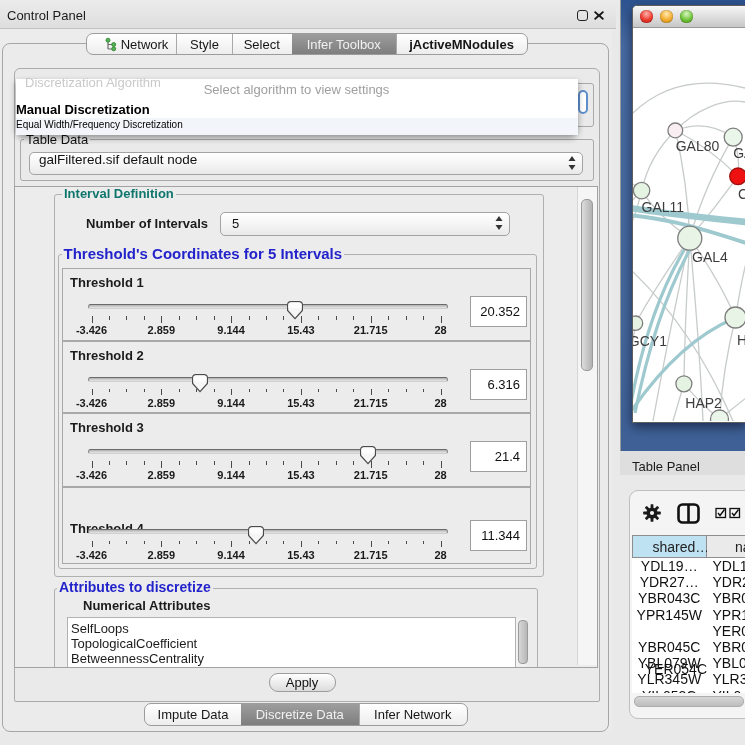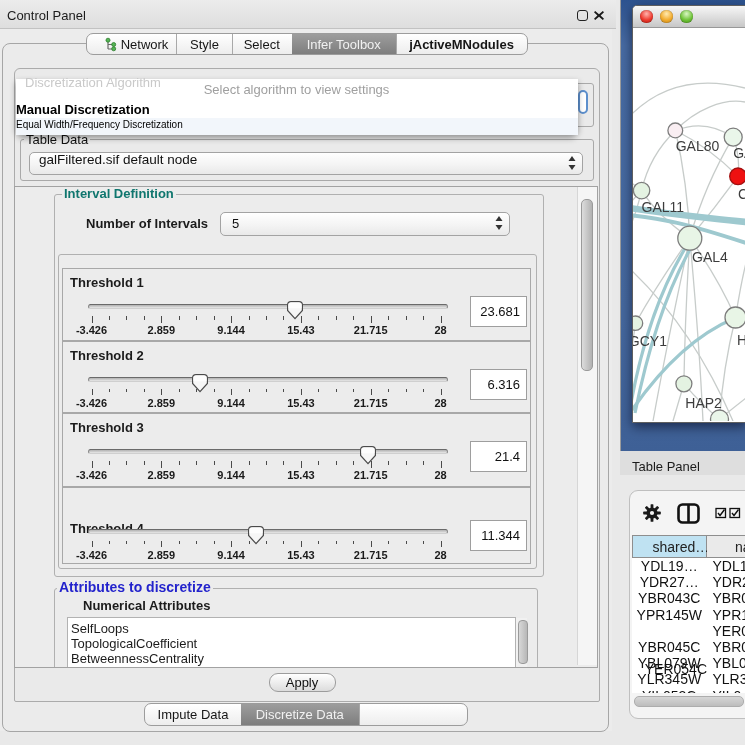--- a/index.html
+++ b/index.html
@@ -56,20 +56,21 @@
 <div class="grp" style="left:39px;top:6.5px;width:488px;height:381px;border-color:#b0b0b0;"></div>
 <div class="grplab" style="left:47px;top:0px;color:#0f766e;font-weight:bold;">Interval Definition</div>
 <div class="abs t13" style="left:71px;top:29px;font-weight:bold;">Number of Intervals</div>
 <div class="combo" style="left:205px;top:25px;width:288px;height:22px;"></div>
 <div class="cbtx" style="left:217px;top:29px;">5</div>
 <svg class="abs" style="left:479px;top:29px" width="10" height="14" viewBox="0 0 10 14">
 <path d="M5,0 L8.5,5 L1.5,5 Z" fill="#333"></path>
       <path d="M5,14 L8.5,9 L1.5,9 Z" fill="#333"></path>
     </svg>
 <div class="grp" style="left:43px;top:66.5px;width:477px;height:313px;border-color:#b0b0b0;"></div>
+<div class="grplab" style="left:46.5px;top:59.5px;color:#2323cc;font-weight:bold;font-size:15px;">Threshold's Coordinates for 5 Intervals</div>
 <div class="panelth" style="left:47px;top:81px;width:467px;height:70.5px;"></div>
 <div class="abs t13" style="left:55px;top:88px;font-weight:bold;">Threshold 1</div>
 <div class="track" style="left:73px;top:117px;width:358px;"></div>
 <div class="tick" style="left:76.50px;top:129px;height:6.5px;"></div>
 <div class="tick" style="left:93.95px;top:129px;height:3.5px;"></div>
 <div class="tick" style="left:111.40px;top:129px;height:3.5px;"></div>
 <div class="tick" style="left:128.85px;top:129px;height:3.5px;"></div>
 <div class="tick" style="left:146.30px;top:129px;height:6.5px;"></div>
 <div class="tick" style="left:163.75px;top:129px;height:3.5px;"></div>
 <div class="tick" style="left:181.20px;top:129px;height:3.5px;"></div>
@@ -86,21 +87,21 @@
 <div class="tick" style="left:373.15px;top:129px;height:3.5px;"></div>
 <div class="tick" style="left:390.60px;top:129px;height:3.5px;"></div>
 <div class="tick" style="left:408.05px;top:129px;height:3.5px;"></div>
 <div class="tick" style="left:425.50px;top:129px;height:6.5px;"></div>
 <div class="ticklab" style="left:76.50px;top:137px;">-3.426</div>
 <div class="ticklab" style="left:146.30px;top:137px;">2.859</div>
 <div class="ticklab" style="left:216.10px;top:137px;">9.144</div>
 <div class="ticklab" style="left:285.90px;top:137px;">15.43</div>
 <div class="ticklab" style="left:355.70px;top:137px;">21.715</div>
 <div class="ticklab" style="left:425.50px;top:137px;">28</div>
-<div class="vbox" style="left:455px;top:109px;width:49px;height:29px;line-height:29px;padding-right:6px;">23.681</div>
+<div class="vbox" style="left:455px;top:109px;width:49px;height:29px;line-height:29px;padding-right:6px;">20.352</div>
 <svg class="abs" style="left:271px;top:113px" width="18" height="20" viewBox="0 0 18 20">
 <path d="M1.6,5 Q1.6,1.6 5,1.6 L13,1.6 Q16.4,1.6 16.4,5 L16.4,10.5 L9,18.6 L1.6,10.5 Z" fill="#f6f6f6" stroke="#4a4a4a" stroke-width="1.2"></path>
 <path d="M2.4,5 Q2.4,2.4 5,2.4 L13,2.4 Q15.6,2.4 15.6,5 L15.6,8.3 L2.4,8.3 Z" fill="#fdfdfd"></path>
     </svg>
 <div class="panelth" style="left:47px;top:153.5px;width:467px;height:70.5px;"></div>
 <div class="abs t13" style="left:55px;top:160.5px;font-weight:bold;">Threshold 2</div>
 <div class="track" style="left:73px;top:189.5px;width:358px;"></div>
 <div class="tick" style="left:76.50px;top:201.5px;height:6.5px;"></div>
 <div class="tick" style="left:93.95px;top:201.5px;height:3.5px;"></div>
 <div class="tick" style="left:111.40px;top:201.5px;height:3.5px;"></div>
@@ -213,20 +214,21 @@
 <div class="abs t13" style="left:56px;top:478.5px;">NeighborhoodConnectivity</div>
 <div class="abs" style="left:501px;top:430.5px;width:11px;height:78px;background:#f1f1f1;"></div>
 <div class="abs" style="left:502.5px;top:433px;width:8px;height:42px;border:1px solid #9a9a9a;border-radius:4px;background:linear-gradient(90deg,#d8d8d8,#b7b7b7);"></div>
 </div>
 <div class="abs" style="left:577px;top:187px;width:19px;height:478px;background:#f5f5f5;border-left:1px solid #d6d6d6;"></div>
 <div class="abs" style="left:581px;top:199px;width:10px;height:170px;border:1px solid #9a9a9a;border-radius:5px;background:linear-gradient(90deg,#dcdcdc,#b2b2b2);"></div>
 <div class="abs" style="left:268.5px;top:672.5px;width:65px;height:17px;border:1px solid #9c9c9c;border-radius:9px;background:linear-gradient(180deg,#ffffff,#dcdcdc);text-align:center;font-size:13px;line-height:17px;color:#111;">Apply</div>
 <div class="abs" style="left:144px;top:703px;width:322px;height:21px;background:linear-gradient(180deg,#ffffff,#ededed);border:1px solid #9c9c9c;border-radius:7px;overflow:hidden;">
 <div class="tabseg" style="left:0px;width:96px;">Impute Data</div>
 <div class="tabseg" style="left:96px;width:117.5px;background:linear-gradient(180deg,#9d9d9d,#7e7e7e);color:#f1f1f1;">Discretize Data</div>
+<div class="tabseg" style="left:213.5px;width:108.5px;border-right:none;">Infer Network</div>
 </div>
 <div class="abs" style="left:15.5px;top:79px;width:562px;height:56px;background:#fff;border-radius:0 0 8px 8px;box-shadow:0 3px 6px rgba(0,0,0,0.38);"></div>
 <div class="abs" style="left:25px;top:75px;font-size:13px;color:#c9c9c9;">Discretization Algorithm</div>
 <div class="abs" style="left:15.5px;top:81.5px;width:562px;text-align:center;font-size:13px;color:#9f9f9f;">Select algorithm to view settings</div>
 <div class="abs" style="left:16px;top:101.5px;font-size:13px;font-weight:bold;color:#000;">Manual Discretization</div>
 <div class="abs" style="left:15.5px;top:117.5px;width:562px;height:17px;background:#f2f6fb;"></div>
 <div class="abs" style="left:16px;top:118.5px;font-size:10px;color:#000;">Equal Width/Frequency Discretization</div>
 <div class="abs" style="left:620px;top:0;width:125px;height:451px;background:linear-gradient(180deg,#2d5390 0%,#476ba3 10%,#45689e 70%,#3e6096 100%);border-left:1px solid #9c9c9c;"></div>
 <div class="abs" style="left:631.5px;top:5px;width:113.5px;height:416px;border:1px solid #5f5f5f;border-radius:5px 0 0 0;box-shadow:0 4px 12px rgba(0,0,20,0.55);background:#fff;"></div>
 <div class="abs" style="left:632.5px;top:6px;width:112.5px;height:21px;background:linear-gradient(180deg,#f7f7f7,#c7c7c7);border-bottom:1px solid #989898;border-radius:4px 0 0 0;"></div>

